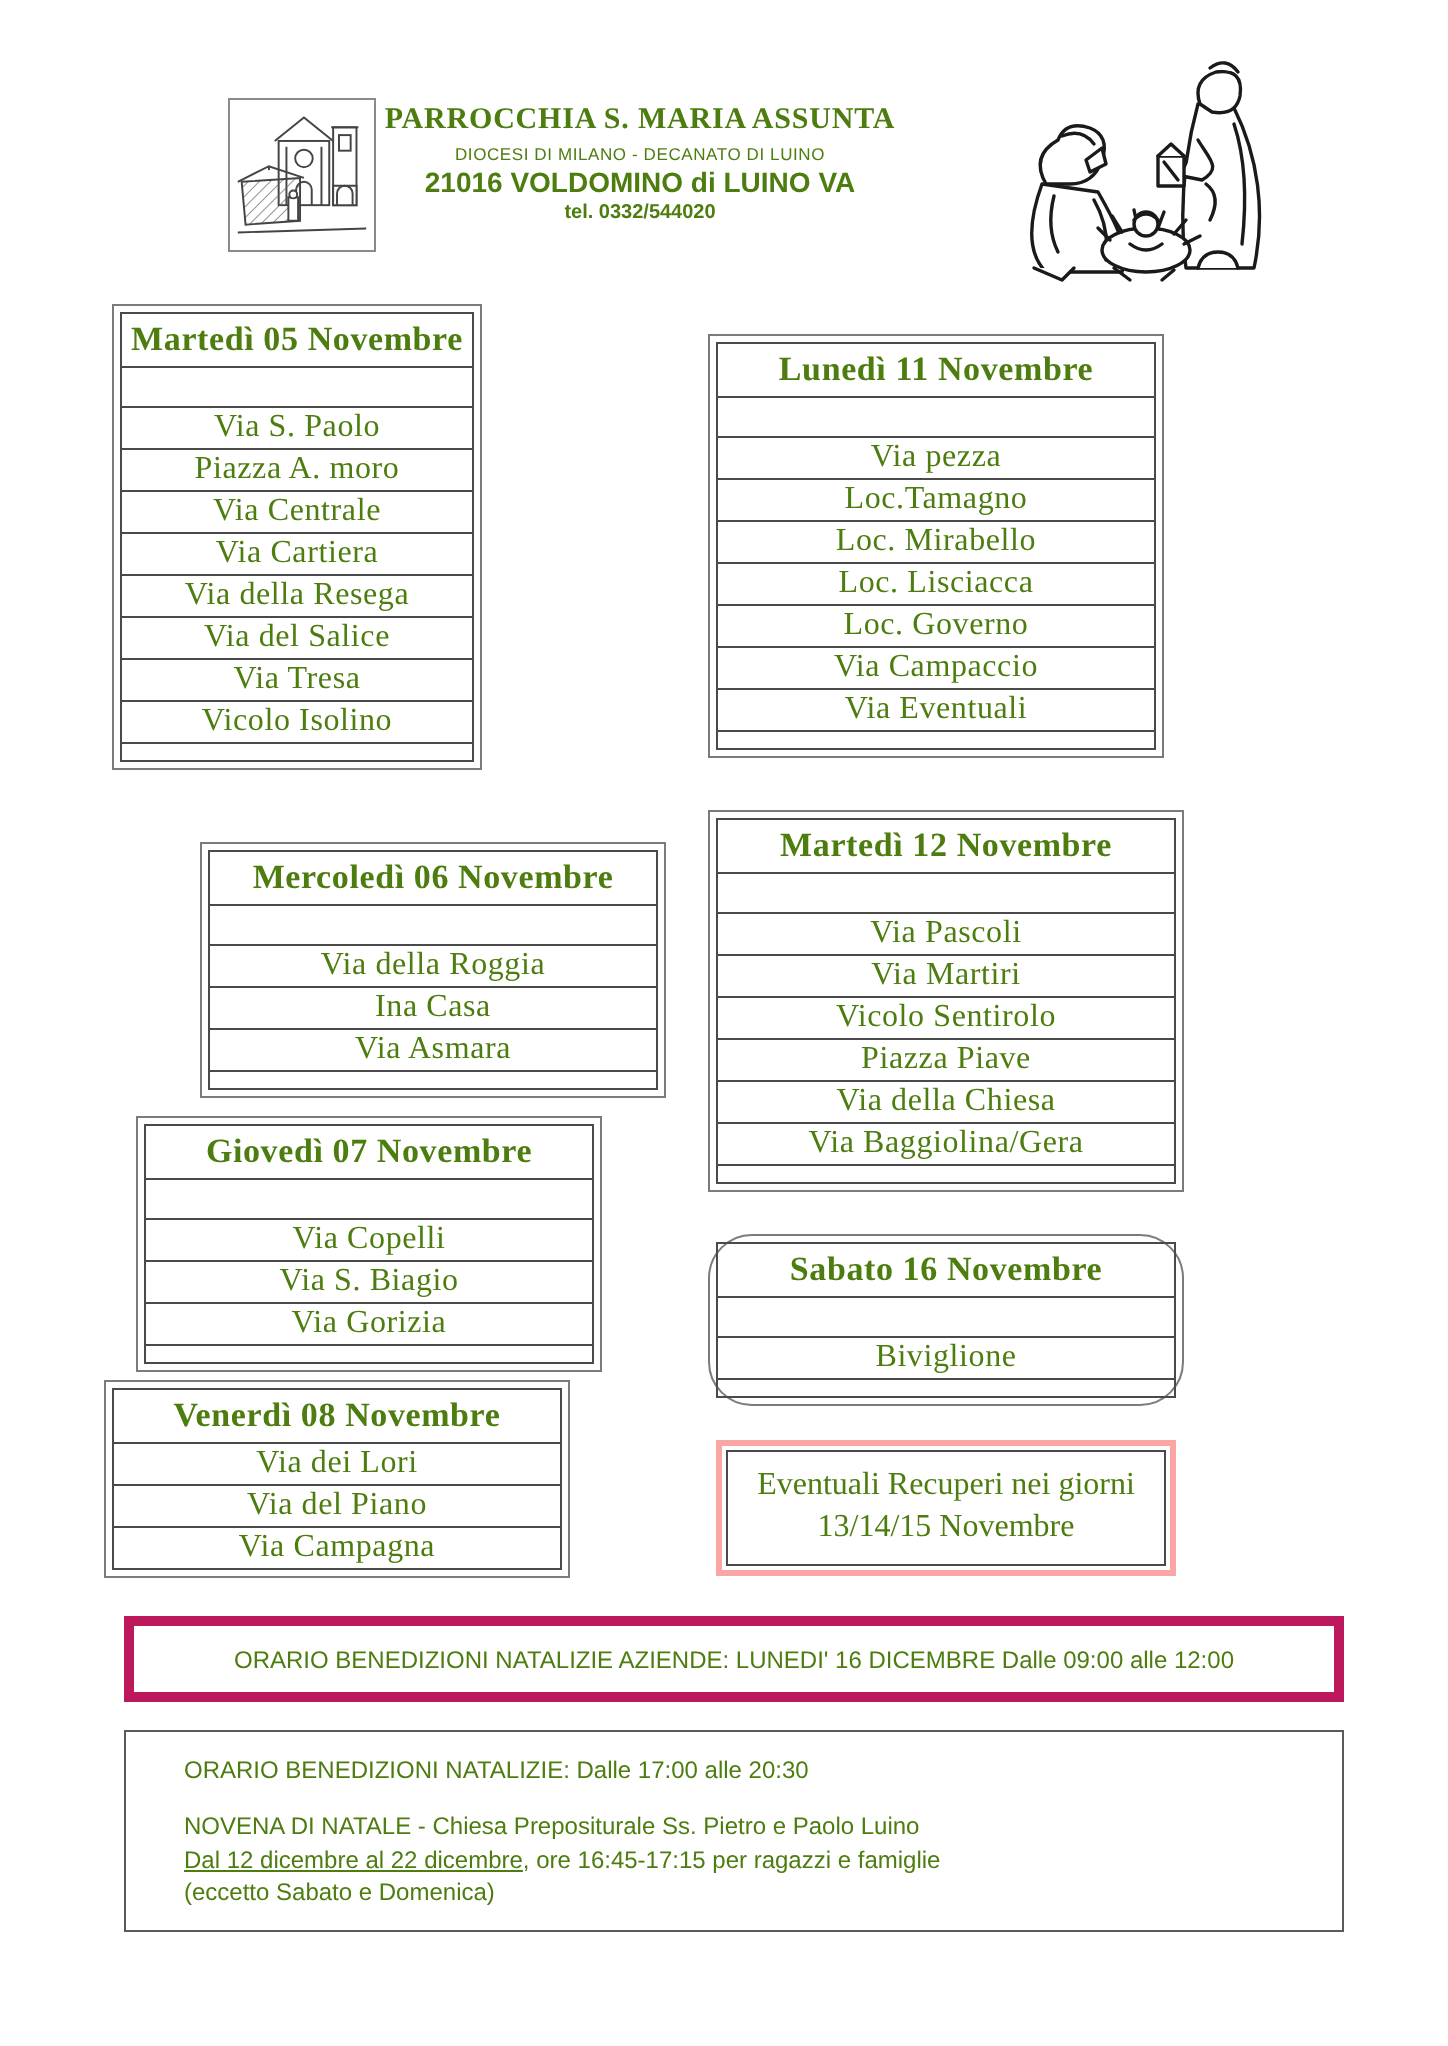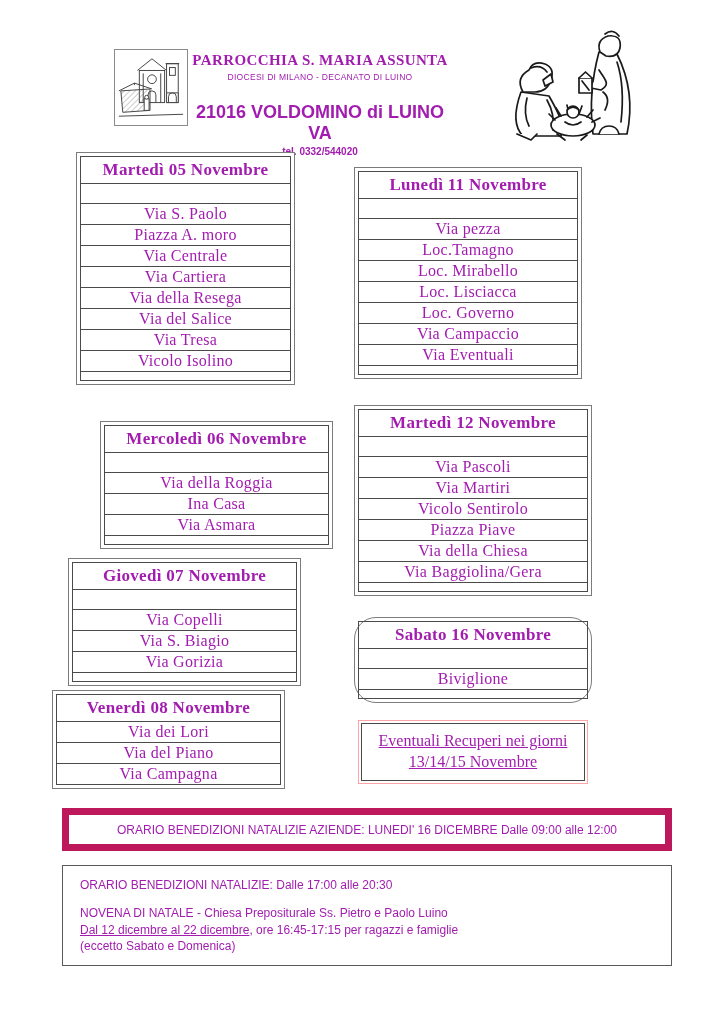--- a/index.html
+++ b/index.html
@@ -1,59 +1,59 @@
 <!DOCTYPE html>
 <html><head>
 <meta charset="utf-8">
 <style>
   html,body{margin:0;padding:0;background:#fff;}
   *{box-sizing:border-box;}
   .page{position:relative;width:724px;height:1023px;background:#fff;overflow:hidden;
-        font-family:"Liberation Serif",serif;color:#a21caf;}
+        font-family:"Liberation Serif",serif;color:#4d7c0f;}
 
   
   .church-box{position:absolute;left:114px;top:49px;width:74px;height:77px;
               border:1px solid #8a8a8a;background:#fff;}
   .hdr-text{position:absolute;left:185px;top:52px;width:270px;text-align:center;}
   .hdr-title{font-family:"Liberation Serif",serif;font-weight:bold;font-size:15px;letter-spacing:.4px;}
   .hdr-sub{font-family:"Liberation Sans",sans-serif;font-size:8.5px;margin-top:3px;letter-spacing:.3px;}
-  .hdr-addr{font-family:"Liberation Sans",sans-serif;font-weight:bold;font-size:18px;margin-top:20px;}
+  .hdr-addr{font-family:"Liberation Sans",sans-serif;font-weight:bold;font-size:14px;margin-top:1px;}
   .hdr-tel{font-family:"Liberation Sans",sans-serif;font-weight:bold;font-size:10px;margin-top:2px;}
   .nativity-box{position:absolute;left:487px;top:22px;width:158px;height:122px;}
 
   
   .tblwrap{position:absolute;border:1px solid #7b7b7b;padding:3px;background:#fff;}
   .tblwrap table{width:100%;border-collapse:collapse;}
   .tblwrap td{border:1px solid #4a4a4a;text-align:center;font-size:16px;
               height:21px;padding:0 2px;letter-spacing:.3px;}
   .tblwrap tr.hdr td{font-weight:bold;font-size:17px;height:27px;}
   .tblwrap tr.empty td{height:20px;}
   .tblwrap tr.spacer td{height:9px;}
 
-  #t-mar05{left:76px;top:152px;width:219px;}
+  #t-mar05{left:56px;top:152px;width:185px;}
   #t-mer06{left:68px;top:421px;width:233px;margin-left:32px;}
   #t-gio07{left:68px;top:558px;width:233px;}
   #t-ven08{left:52px;top:690px;width:233px;}
   #t-lun11{left:354px;top:167px;width:228px;}
   #t-mar12{left:354px;top:405px;width:238px;}
   #t-sab16{left:354px;top:617px;width:238px;border-radius:22px;}
 
   
   .recuperi-outer{position:absolute;left:358px;top:720px;width:230px;
-                  border:1px solid #fca5a5;padding:2px;background:#fff;text-decoration:underline;}
+                  border:3px solid #fca5a5;padding:2px;background:#fff;}
   .recuperi-inner{border:1px solid #4a4a4a;text-align:center;
                   font-size:16px;padding:7px 2px;line-height:1.3;}
 
   
   .notice1{position:absolute;left:62px;top:808px;width:610px;height:43px;
-           border:7px solid #be185d;display:flex;align-items:center;justify-content:center;
+           border:5px solid #be185d;display:flex;align-items:center;justify-content:center;
            font-family:"Liberation Sans",sans-serif;font-size:12px;background:#fff;}
   .notice2{position:absolute;left:62px;top:865px;width:610px;height:101px;
            border:1px solid #5a5a5a;font-family:"Liberation Sans",sans-serif;font-size:12px;
-           padding:11px 17px;line-height:1.4;background:#fff;}
+           padding:11px 29px;line-height:1.4;background:#fff;}
   .notice2 .gap{height:11px;}
   .u{text-decoration:underline;}
 </style>
 </head>
 <body>
 
 <div class="page">
 
   <div class="church-box">
     <svg viewBox="0 0 74 77" width="72" height="75">

